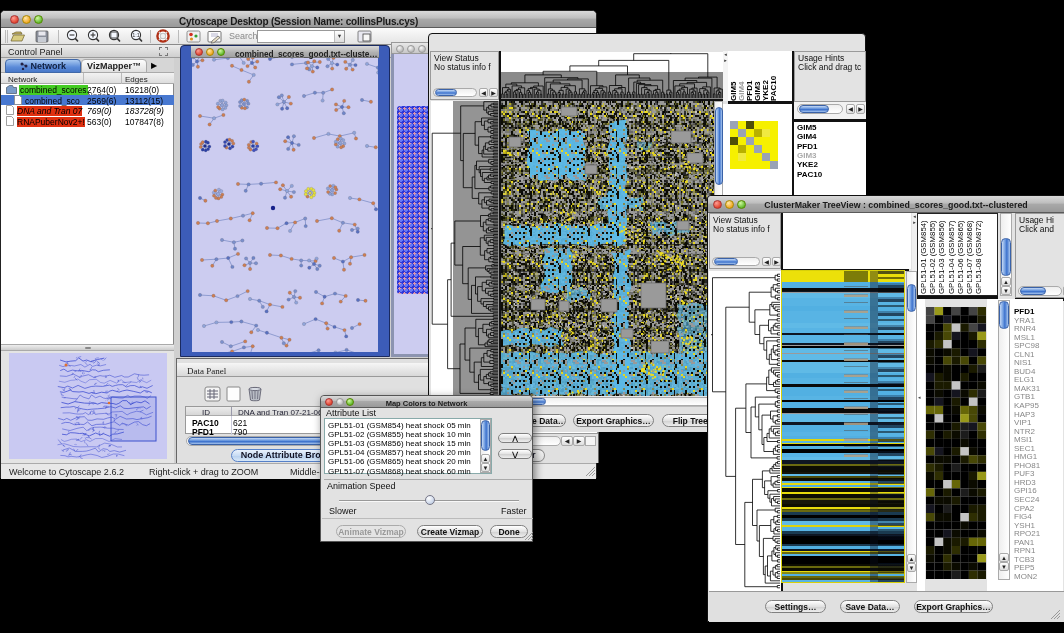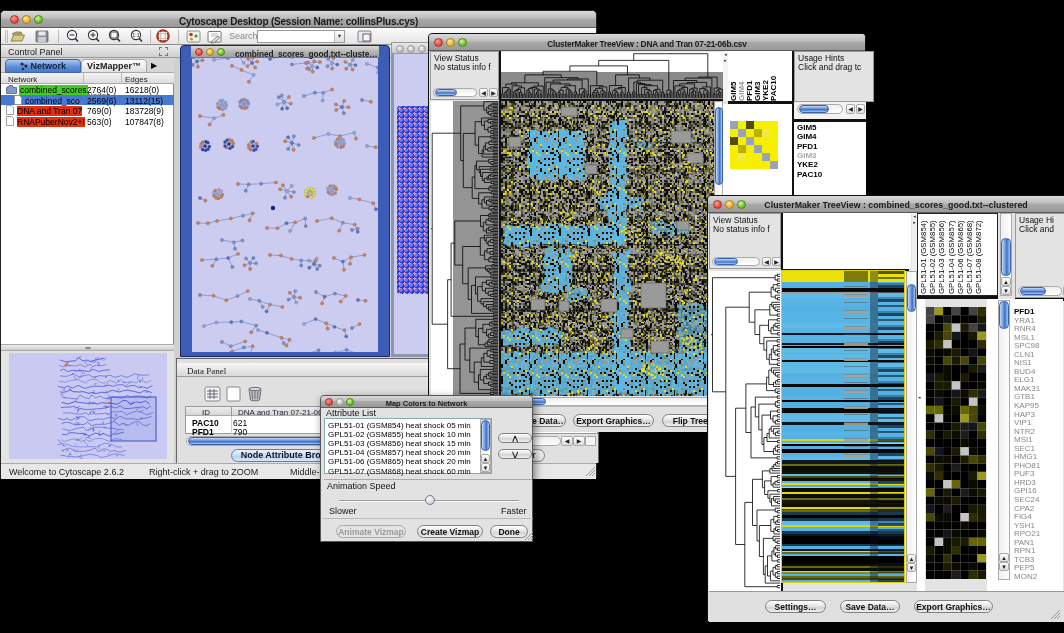--- a/index.html
+++ b/index.html
@@ -107,21 +107,21 @@
         <span class="abs" style="left:124px;top:1px;">16218(0)</span>
       </div>
 <div class="abs" style="left:0;top:36.5px;width:173px;height:10.5px;font-size:8.5px;color:#000;background:#4878d0;">
         <svg class="abs" style="left:13px;top:0px" width="8" height="10">
           <path d="M0.5 0.5 h5 l2 2 v7 h-7 z" fill="#fff" stroke="#888" stroke-width="0.8"></path>
         </svg>
         <span class="abs" style="left:24px;top:1px;">combined_sco</span>
         <span class="abs" style="left:86px;top:1px;">2569(6)</span>
         <span class="abs" style="left:124px;top:1px;">13112(15)</span>
       </div>
-<div class="abs" style="left:0;top:47px;width:173px;height:10.5px;font-size:8.5px;color:#000;">
+<div class="abs" style="left:0;top:47px;width:173px;height:10.5px;font-size:8.5px;color:#000;font-style:italic;">
         <svg class="abs" style="left:5px;top:0px" width="8" height="10">
           <path d="M0.5 0.5 h5 l2 2 v7 h-7 z" fill="#fff" stroke="#888" stroke-width="0.8"></path>
         </svg>
         <span class="abs" style="left:16px;top:1px;background:#e03010;">DNA and Tran 07</span>
         <span class="abs" style="left:86px;top:1px;">769(0)</span>
         <span class="abs" style="left:124px;top:1px;">183728(9)</span>
       </div>
 <div class="abs" style="left:0;top:57.5px;width:173px;height:10.5px;font-size:8.5px;color:#000;">
         <svg class="abs" style="left:5px;top:0px" width="8" height="10">
           <path d="M0.5 0.5 h5 l2 2 v7 h-7 z" fill="#fff" stroke="#888" stroke-width="0.8"></path>
@@ -923,26 +923,20 @@
       </svg>
 </div>
 <div class="abs" style="left:10px;top:0px;width:188px;height:12px;background:linear-gradient(#d8d8d8,#b0b0b0 60%,#a2a2a2);border-bottom:1px solid #777;">
       <div class="tl r" style="left:4px;top:1.5px;width:8px;height:8px;"></div>
       <div class="tl y" style="left:15px;top:1.5px;width:8px;height:8px;"></div>
       <div class="tl g" style="left:26px;top:1.5px;width:8px;height:8px;"></div>
       <div class="abs" style="left:44px;top:2.5px;font-size:8.3px;font-weight:bold;color:#222;white-space:nowrap;letter-spacing:-0.1px;">combined_scores_good.txt--cluste…</div>
     </div>
 </div>
 <div class="abs" style="left:428px;top:33px;width:438px;height:399px;background:#e3e3e3;border:1px solid #111;border-radius:4px 4px 0 0;">
-<div class="titlebar" style="height:17px;">
-      <div class="tl r" style="left:5px;"></div>
-      <div class="tl y" style="left:17px;"></div>
-      <div class="tl g" style="left:29px;"></div>
-      <div class="titletext" style="top:4.5px;font-size:8.3px;letter-spacing:-0.2px;">ClusterMaker TreeView : DNA and Tran 07-21-06b.csv</div>
-    </div>
 <div class="panel" style="left:1px;top:17px;width:69px;height:49px;">View Status<br>No status info f</div>
 <div class="hsb" style="left:4px;top:54px;width:44px;height:9px;"></div>
     <div class="hpill" style="left:6px;top:55px;width:22px;height:7px;"></div>
 <div class="sbtn" style="left:50px;top:54px;width:9px;height:9px;line-height:8px;">◀</div>
     <div class="sbtn" style="left:60px;top:54px;width:9px;height:9px;line-height:8px;">▶</div>
 <div class="abs" style="left:70px;top:17px;width:2px;height:350px;background:#111;"></div>
 <div class="abs" style="left:72px;top:18px;width:222px;height:47px;background:#fff;overflow:hidden;">
 <svg width="222" height="47" style="position:absolute;left:0;top:0">
         <rect x="0" y="20" width="222" height="27" fill="#8a8a8a"></rect>
         <path d="M0.7 41.9H2.2M0.7 46.0V41.9M2.2 46.0V41.9M5.2 42.3H6.7M5.2 46.0V42.3M6.7 46.0V42.3M3.7 40.4H5.9M3.7 46.0V40.4M5.9 42.3V40.4M4.8 39.0H8.1M4.8 40.4V39.0M8.1 46.0V39.0M6.5 37.3H9.6M6.5 39.0V37.3M9.6 46.0V37.3M1.5 35.6H8.0M1.5 41.9V35.6M8.0 37.3V35.6M14.1 42.0H15.5M14.1 46.0V42.0M15.5 46.0V42.0M12.6 39.9H14.8M12.6 46.0V39.9M14.8 42.0V39.9M13.7 38.6H17.0M13.7 39.9V38.6M17.0 46.0V38.6M20.0 42.2H21.5M20.0 46.0V42.2M21.5 46.0V42.2M18.5 40.4H20.7M18.5 46.0V40.4M20.7 42.2V40.4M15.4 37.4H19.6M15.4 38.6V37.4M19.6 40.4V37.4M22.9 42.1H24.4M22.9 46.0V42.1M24.4 46.0V42.1M17.5 35.8H23.7M17.5 37.4V35.8M23.7 42.1V35.8M11.1 33.9H20.6M11.1 46.0V33.9M20.6 35.8V33.9M4.8 32.1H15.8M4.8 35.6V32.1M15.8 33.9V32.1M28.9 42.1H30.3M28.9 46.0V42.1M30.3 46.0V42.1M27.4 40.3H29.6M27.4 46.0V40.3M29.6 42.1V40.3M25.9 38.4H28.5M25.9 46.0V38.4M28.5 40.3V38.4M27.2 36.6H31.8M27.2 38.4V36.6M31.8 46.0V36.6M34.8 42.0H36.3M34.8 46.0V42.0M36.3 46.0V42.0M35.5 40.1H37.7M35.5 42.0V40.1M37.7 46.0V40.1M39.2 42.3H40.7M39.2 46.0V42.3M40.7 46.0V42.3M36.6 38.3H40.0M36.6 40.1V38.3M40.0 42.3V38.3M33.3 37.1H38.3M33.3 46.0V37.1M38.3 38.3V37.1M29.5 35.4H35.8M29.5 36.6V35.4M35.8 37.1V35.4M32.7 34.0H42.2M32.7 35.4V34.0M42.2 46.0V34.0M10.3 30.8H37.4M10.3 32.1V30.8M37.4 34.0V30.8M46.6 41.9H48.1M46.6 46.0V41.9M48.1 46.0V41.9M51.1 42.2H52.5M51.1 46.0V42.2M52.5 46.0V42.2M54.0 42.0H55.5M54.0 46.0V42.0M55.5 46.0V42.0M51.8 40.0H54.8M51.8 42.2V40.0M54.8 42.0V40.0M49.6 38.3H53.3M49.6 46.0V38.3M53.3 40.0V38.3M47.4 36.9H51.4M47.4 41.9V36.9M51.4 38.3V36.9M58.5 42.2H59.9M58.5 46.0V42.2M59.9 46.0V42.2M57.0 40.5H59.2M57.0 46.0V40.5M59.2 42.2V40.5M61.4 42.1H62.9M61.4 46.0V42.1M62.9 46.0V42.1M58.1 38.4H62.2M58.1 40.5V38.4M62.2 42.1V38.4M64.4 42.2H65.9M64.4 46.0V42.2M65.9 46.0V42.2M70.3 42.3H71.8M70.3 46.0V42.3M71.8 46.0V42.3M68.8 40.2H71.0M68.8 46.0V40.2M71.0 42.3V40.2M67.3 38.7H69.9M67.3 46.0V38.7M69.9 40.2V38.7M65.1 37.1H68.6M65.1 42.2V37.1M68.6 38.7V37.1M60.1 35.4H66.9M60.1 38.4V35.4M66.9 37.1V35.4M74.7 41.9H76.2M74.7 46.0V41.9M76.2 46.0V41.9M73.3 39.8H75.5M73.3 46.0V39.8M75.5 41.9V39.8M63.5 33.7H74.4M63.5 35.4V33.7M74.4 39.8V33.7M49.4 31.9H68.9M49.4 36.9V31.9M68.9 33.7V31.9M45.1 30.2H59.2M45.1 46.0V30.2M59.2 31.9V30.2M77.7 42.3H79.2M77.7 46.0V42.3M79.2 46.0V42.3M80.7 41.9H82.1M80.7 46.0V41.9M82.1 46.0V41.9M81.4 40.2H83.6M81.4 41.9V40.2M83.6 46.0V40.2M82.5 38.8H85.1M82.5 40.2V38.8M85.1 46.0V38.8M78.4 36.8H83.8M78.4 42.3V36.8M83.8 38.8V36.8M52.2 28.0H81.1M52.2 30.2V28.0M81.1 36.8V28.0M86.6 42.1H88.1M86.6 46.0V42.1M88.1 46.0V42.1M66.6 26.9H87.3M66.6 28.0V26.9M87.3 42.1V26.9M43.7 25.7H77.0M43.7 46.0V25.7M77.0 26.9V25.7M23.9 22.9H60.3M23.9 30.8V22.9M60.3 25.7V22.9M91.0 42.3H92.5M91.0 46.0V42.3M92.5 46.0V42.3M91.8 40.5H94.0M91.8 42.3V40.5M94.0 46.0V40.5M96.9 42.3H98.4M96.9 46.0V42.3M98.4 46.0V42.3M95.5 40.4H97.7M95.5 46.0V40.4M97.7 42.3V40.4M92.9 38.4H96.6M92.9 40.5V38.4M96.6 40.4V38.4M101.4 41.9H102.9M101.4 46.0V41.9M102.9 46.0V41.9M102.1 40.2H104.3M102.1 41.9V40.2M104.3 46.0V40.2M99.9 38.7H103.2M99.9 46.0V38.7M103.2 40.2V38.7M94.7 36.4H101.6M94.7 38.4V36.4M101.6 38.7V36.4M98.1 34.9H105.8M98.1 36.4V34.9M105.8 46.0V34.9M89.5 33.7H102.0M89.5 46.0V33.7M102.0 34.9V33.7M42.1 19.3H95.8M42.1 22.9V19.3M95.8 33.7V19.3M108.8 42.0H110.3M108.8 46.0V42.0M110.3 46.0V42.0M107.3 40.1H109.5M107.3 46.0V40.1M109.5 42.0V40.1M113.2 42.3H114.7M113.2 46.0V42.3M114.7 46.0V42.3M116.2 42.3H117.7M116.2 46.0V42.3M117.7 46.0V42.3M114.0 40.2H116.9M114.0 42.3V40.2M116.9 42.3V40.2M111.7 38.6H115.4M111.7 46.0V38.6M115.4 40.2V38.6M119.1 42.2H120.6M119.1 46.0V42.2M120.6 46.0V42.2M119.9 40.1H122.1M119.9 42.2V40.1M122.1 46.0V40.1M113.6 36.8H121.0M113.6 38.6V36.8M121.0 40.1V36.8M123.6 42.2H125.1M123.6 46.0V42.2M125.1 46.0V42.2M117.3 35.5H124.3M117.3 36.8V35.5M124.3 42.2V35.5M108.4 33.5H120.8M108.4 40.1V33.5M120.8 35.5V33.5M128.0 42.2H129.5M128.0 46.0V42.2M129.5 46.0V42.2M126.5 40.2H128.8M126.5 46.0V40.2M128.8 42.2V40.2M131.0 42.2H132.5M131.0 46.0V42.2M132.5 46.0V42.2M131.7 40.0H133.9M131.7 42.2V40.0M133.9 46.0V40.0M136.9 42.2H138.4M136.9 46.0V42.2M138.4 46.0V42.2M139.9 42.3H141.3M139.9 46.0V42.3M141.3 46.0V42.3M142.8 42.2H144.3M142.8 46.0V42.2M144.3 46.0V42.2M147.3 42.3H148.7M147.3 46.0V42.3M148.7 46.0V42.3M145.8 40.5H148.0M145.8 46.0V40.5M148.0 42.3V40.5M146.9 38.8H150.2M146.9 40.5V38.8M150.2 46.0V38.8M143.6 37.4H148.6M143.6 42.2V37.4M148.6 38.8V37.4M140.6 35.6H146.1M140.6 42.3V35.6M146.1 37.4V35.6M151.7 42.1H153.2M151.7 46.0V42.1M153.2 46.0V42.1M156.1 42.1H157.6M156.1 46.0V42.1M157.6 46.0V42.1M154.7 40.2H156.9M154.7 46.0V40.2M156.9 42.1V40.2M152.4 38.6H155.8M152.4 42.1V38.6M155.8 40.2V38.6M154.1 37.4H159.1M154.1 38.6V37.4M159.1 46.0V37.4M143.3 33.7H156.6M143.3 35.6V33.7M156.6 37.4V33.7M137.6 32.6H150.0M137.6 42.2V32.6M150.0 33.7V32.6M135.4 31.5H143.8M135.4 46.0V31.5M143.8 32.6V31.5M132.8 30.1H139.6M132.8 40.0V30.1M139.6 31.5V30.1M162.1 41.9H163.5M162.1 46.0V41.9M163.5 46.0V41.9M160.6 40.2H162.8M160.6 46.0V40.2M162.8 41.9V40.2M136.2 28.2H161.7M136.2 30.1V28.2M161.7 40.2V28.2M127.6 26.0H149.0M127.6 40.2V26.0M149.0 28.2V26.0M114.6 22.9H138.3M114.6 33.5V22.9M138.3 26.0V22.9M68.9 13.9H126.5M68.9 19.3V13.9M126.5 22.9V13.9M165.0 42.0H166.5M165.0 46.0V42.0M166.5 46.0V42.0M168.0 42.2H169.5M168.0 46.0V42.2M169.5 46.0V42.2M168.7 40.1H170.9M168.7 42.2V40.1M170.9 46.0V40.1M165.8 38.1H169.8M165.8 42.0V38.1M169.8 40.1V38.1M97.7 8.4H167.8M97.7 13.9V8.4M167.8 38.1V8.4M176.9 42.0H178.3M176.9 46.0V42.0M178.3 46.0V42.0M175.4 40.3H177.6M175.4 46.0V40.3M177.6 42.0V40.3M176.5 38.6H179.8M176.5 40.3V38.6M179.8 46.0V38.6M181.3 41.9H182.8M181.3 46.0V41.9M182.8 46.0V41.9M182.0 39.9H184.3M182.0 41.9V39.9M184.3 46.0V39.9M178.2 37.1H183.1M178.2 38.6V37.1M183.1 39.9V37.1M185.7 42.0H187.2M185.7 46.0V42.0M187.2 46.0V42.0M180.7 35.4H186.5M180.7 37.1V35.4M186.5 42.0V35.4M173.9 33.9H183.6M173.9 46.0V33.9M183.6 35.4V33.9M191.7 42.2H193.1M191.7 46.0V42.2M193.1 46.0V42.2M190.2 40.4H192.4M190.2 46.0V40.4M192.4 42.2V40.4M191.3 39.1H194.6M191.3 40.4V39.1M194.6 46.0V39.1M188.7 37.2H193.0M188.7 46.0V37.2M193.0 39.1V37.2M190.8 36.1H196.1M190.8 37.2V36.1M196.1 46.0V36.1M178.7 31.8H193.5M178.7 33.9V31.8M193.5 36.1V31.8M199.1 42.2H200.5M199.1 46.0V42.2M200.5 46.0V42.2M197.6 40.4H199.8M197.6 46.0V40.4M199.8 42.2V40.4M202.0 42.1H203.5M202.0 46.0V42.1M203.5 46.0V42.1M205.0 42.0H206.5M205.0 46.0V42.0M206.5 46.0V42.0M205.7 40.1H207.9M205.7 42.0V40.1M207.9 46.0V40.1M202.8 38.1H206.8M202.8 42.1V38.1M206.8 40.1V38.1M198.7 36.6H204.8M198.7 40.4V36.6M204.8 38.1V36.6M201.7 34.9H209.4M201.7 36.6V34.9M209.4 46.0V34.9M186.1 30.4H205.6M186.1 31.8V30.4M205.6 34.9V30.4M172.4 28.5H195.8M172.4 46.0V28.5M195.8 30.4V28.5M184.1 26.1H210.9M184.1 28.5V26.1M210.9 46.0V26.1M212.4 41.9H213.9M212.4 46.0V41.9M213.9 46.0V41.9M216.8 42.2H218.3M216.8 46.0V42.2M218.3 46.0V42.2M217.6 40.5H219.8M217.6 42.2V40.5M219.8 46.0V40.5M215.3 38.9H218.7M215.3 46.0V38.9M218.7 40.5V38.9M217.0 37.1H221.3M217.0 38.9V37.1M221.3 46.0V37.1M213.1 36.0H219.1M213.1 41.9V36.0M219.1 37.1V36.0M197.5 25.1H216.1M197.5 26.1V25.1M216.1 36.0V25.1M132.7 1.7H206.8M132.7 8.4V1.7M206.8 25.1V1.7M169.8 1.7V1.0" stroke="#000" stroke-width="0.8" fill="none"></path>
@@ -954,21 +948,21 @@
 <svg class="abs" style="left:299px;top:17px" width="64px" height="52">
       <text transform="translate(7.5,50) rotate(-90)" font-size="8" font-weight="bold" fill="#000" font-family="Liberation Sans">GIM5</text>
       <text transform="translate(15.5,50) rotate(-90)" font-size="8" font-weight="bold" fill="#999" font-family="Liberation Sans">GIM4</text>
       <text transform="translate(23.5,50) rotate(-90)" font-size="8" font-weight="bold" fill="#000" font-family="Liberation Sans">PFD1</text>
       <text transform="translate(31.5,50) rotate(-90)" font-size="8" font-weight="bold" fill="#000" font-family="Liberation Sans">GIM3</text>
       <text transform="translate(39.5,50) rotate(-90)" font-size="8" font-weight="bold" fill="#000" font-family="Liberation Sans">YKE2</text>
       <text transform="translate(47.5,50) rotate(-90)" font-size="8" font-weight="bold" fill="#000" font-family="Liberation Sans">PAC10</text>
     </svg>
 <div class="abs" style="left:299px;top:67px;width:64px;height:2.5px;background:#111;"></div>
 <div class="abs" style="left:363px;top:17px;width:2px;height:145px;background:#111;"></div>
-<div class="panel" style="left:365px;top:17px;width:80px;height:51px;">Usage Hints<br>Click and drag tc</div>
+<div class="panel" style="left:365px;top:17px;width:72px;height:51px;">Usage Hints<br>Click and drag tc</div>
 <div class="abs" style="left:365px;top:68px;width:72px;height:17px;background:#f2f2f2;"></div>
 <div class="hsb" style="left:368px;top:70px;width:46px;height:10px;"></div>
     <div class="hpill" style="left:370px;top:71px;width:30px;height:8px;"></div>
 <div class="sbtn" style="left:417px;top:70px;width:9px;height:10px;line-height:9px;">◀</div>
     <div class="sbtn" style="left:427px;top:70px;width:9px;height:10px;line-height:9px;">▶</div>
 <div class="abs" style="left:365px;top:85px;width:72px;height:2.5px;background:#111;"></div>
 <div class="abs" style="left:365px;top:87.5px;width:72px;height:75px;background:#fff;">
 <div class="abs" style="left:3px;top:1.5px;font-size:8px;font-weight:bold;color:#000;">GIM5</div>
 <div class="abs" style="left:3px;top:10.8px;font-size:8px;font-weight:bold;color:#000;">GIM4</div>
 <div class="abs" style="left:3px;top:20.1px;font-size:8px;font-weight:bold;color:#000;">PFD1</div>

